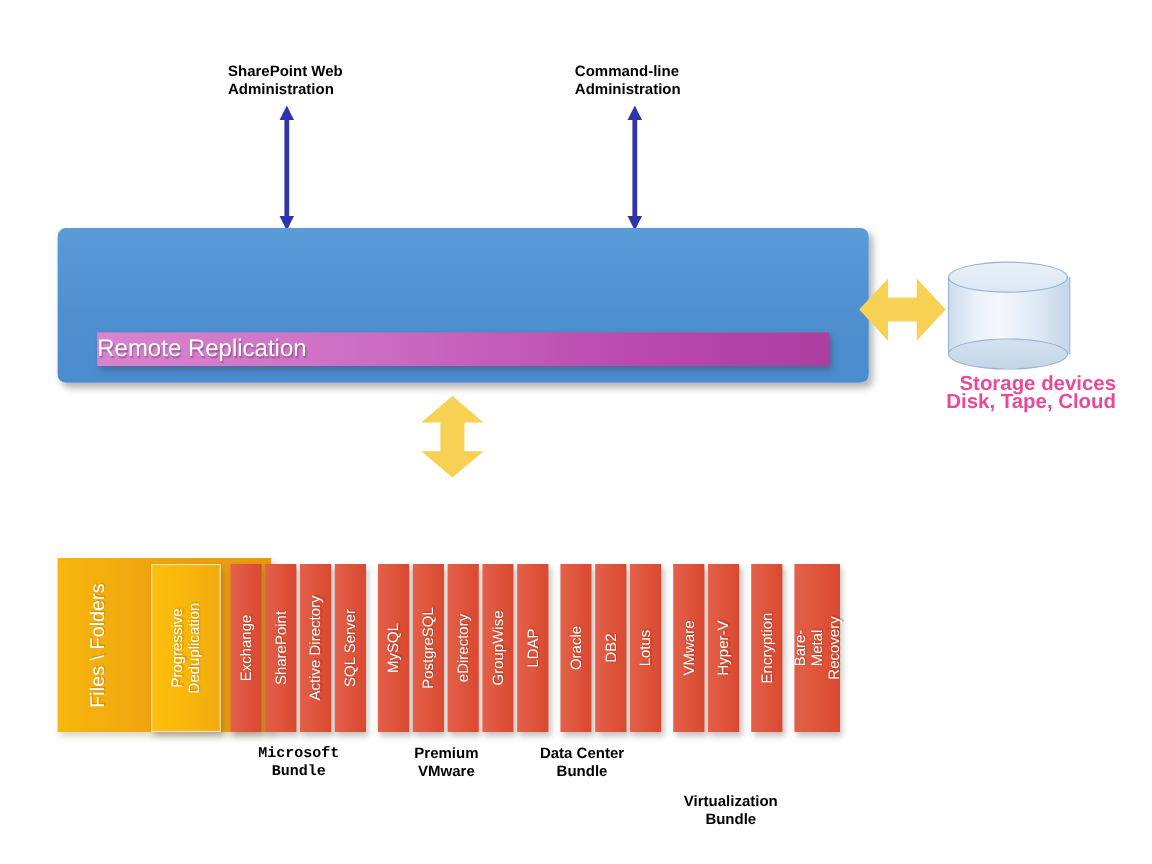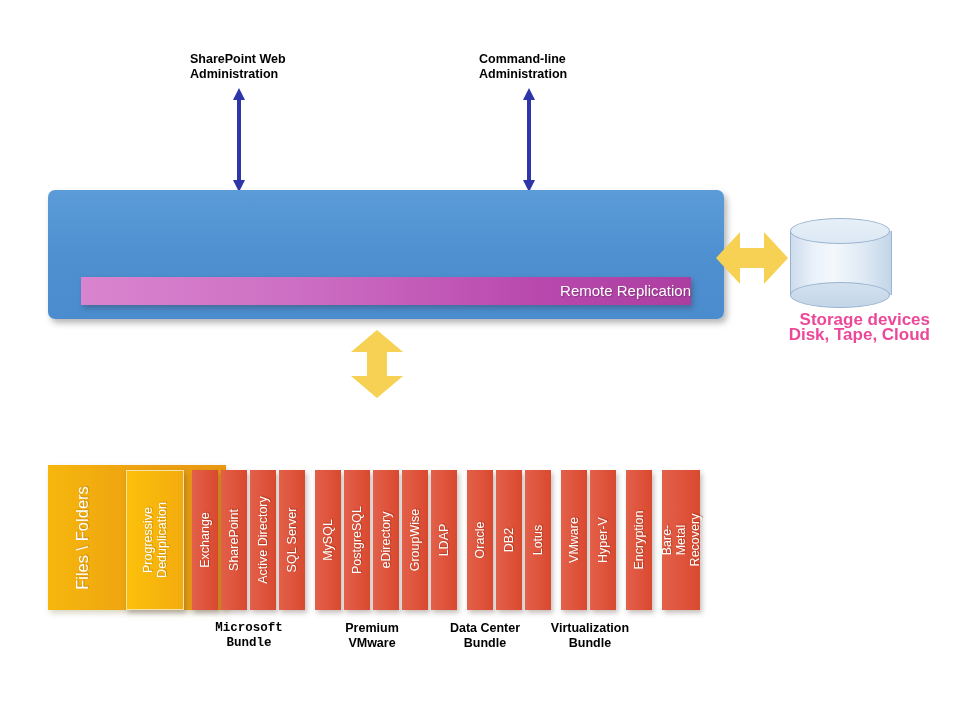--- a/index.html
+++ b/index.html
@@ -71,23 +71,23 @@
     width: 610px;
     height: 28px;
     background: linear-gradient(90deg, #d984ce 0%, #cd6fc4 35%, #b948ad 75%, #ab3fa0 100%);
     box-shadow: 2px 3px 5px rgba(60,60,80,0.40);
   }
   .replication-label {
     position: absolute;
     left: 0; top: 0;
     width: 100%; height: 24px;
     line-height: 28px;
-    text-align: right;
+    text-align: left;
     color: #ffffff;
-    font-size: 15px;
+    font-size: 20px;
     text-shadow: 1px 1px 1px rgba(70,30,70,0.40);
   }
 
   
   .gold-arrow { position: absolute; }
 
   
   .cylinder {
     position: absolute;
     left: 790px;
@@ -335,16 +335,16 @@
     <span class="vtext two-line">Bare-Metal
 Recovery</span>
   </div>
 
   <div class="bundle-label" style="left:189px; width:120px;font-family:Liberation Mono, monospace;">Microsoft
 Bundle</div>
   <div class="bundle-label" style="left:312px; width:120px;">Premium
 VMware</div>
   <div class="bundle-label" style="left:425px; width:120px;">Data Center
 Bundle</div>
-  <div class="bundle-label" style="left:525px; width:130px;">Virtualization
+  <div class="bundle-label" style="left:544px; width:130px;margin-top:40px;">Virtualization
 Bundle</div>
 
 </div>
 
 </body></html>

